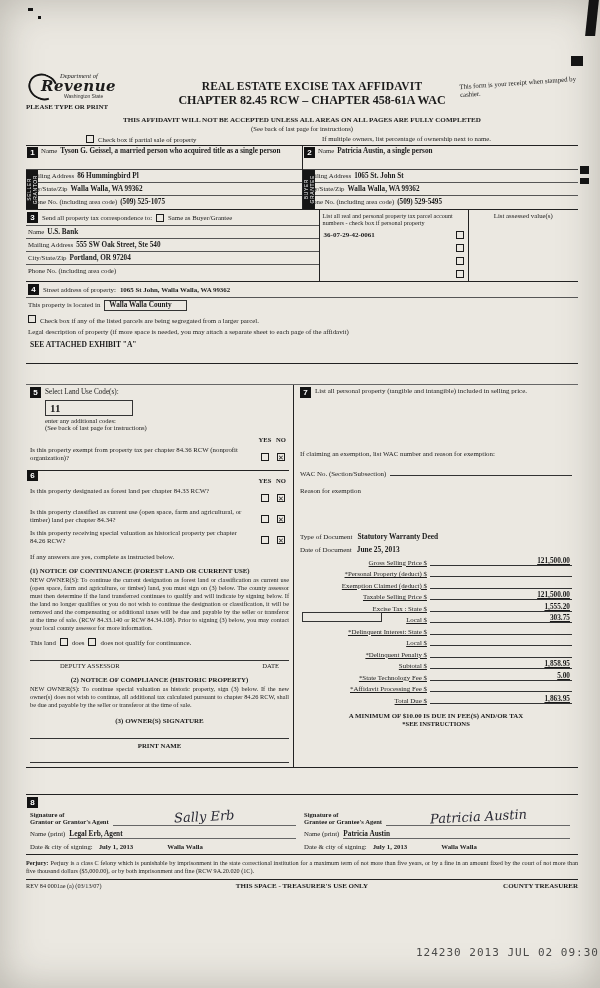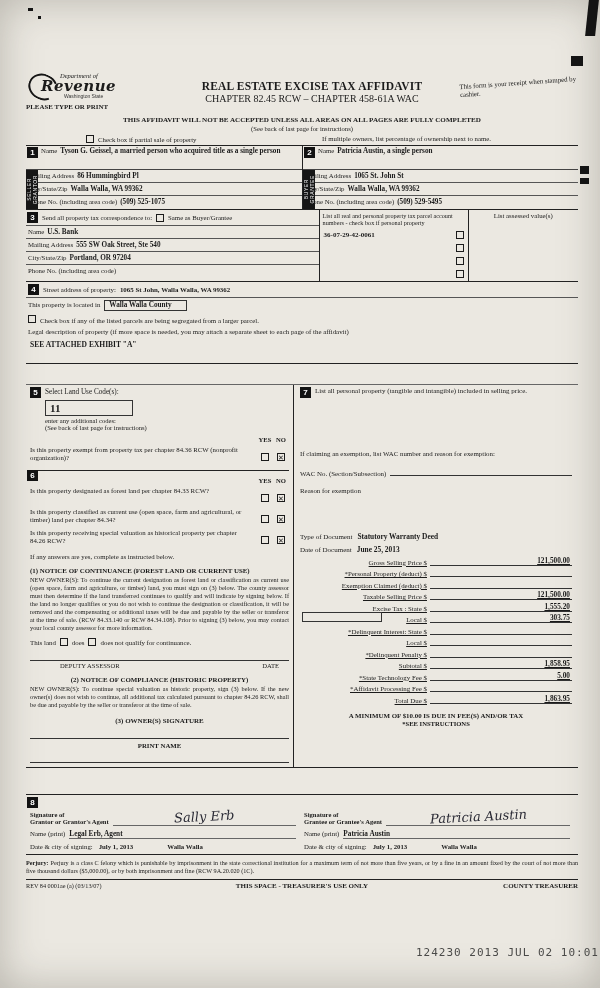--- a/index.html
+++ b/index.html
@@ -22,21 +22,21 @@
   .hdr-left { width:138px; position:relative; height:44px; }
   .logo { position:relative; width:130px; height:32px; }
   .logo-swoosh { position:absolute; left:2px; top:3px; width:30px; height:26px; border:2.5px solid #161616;
                  border-radius:50%; border-right-color:transparent; transform:rotate(25deg); }
   .logo-dept { position:absolute; left:34px; top:1px; font:italic 6.5px "Liberation Serif", serif; }
   .logo-name { position:absolute; left:15px; top:6px; font:italic bold 15px "DejaVu Serif", serif; letter-spacing:.5px; }
   .logo-state { position:absolute; left:38px; top:22px; font:5px "Liberation Sans", sans-serif; color:#333; }
   .please { position:absolute; left:0; top:32px; font:bold 6.9px "Liberation Serif", serif; }
   .hdr-center { flex:1; text-align:center; padding-top:9px; }
   .title { font-weight:bold; font-size:11.5px; letter-spacing:.2px; }
-  .chapter { font-weight:normal; font-size:10px; margin-top:1px; }
+  .chapter { font-weight:bold; font-size:12px; margin-top:1px; }
   .hdr-right { width:118px; font-size:6.8px; line-height:1.2; transform:rotate(-4deg); padding-top:8px; }
   .warning { text-align:center; font-weight:bold; font-size:7.1px; margin-top:1px; }
   .seeback { text-align:center; font-size:6.6px; margin-top:1px; }
   .partialrow { display:flex; font-size:6.8px; margin:3px 0 2px 0; }
   .partial-left { width:50%; padding-left:60px; display:flex; gap:4px; align-items:center; }
   .partial-right { width:50%; padding-left:20px; }
 
   
   .sbrow { display:flex; border-top:1px solid #222; border-bottom:1px solid #222; }
   .party { width:50%; display:flex; flex-direction:column; }
@@ -517,14 +517,14 @@
       <b>Perjury:</b>
       <span>Perjury is a class C felony which is punishable by imprisonment in the state correctional institution for a maximum term of not more than five years, or by a fine in an amount fixed by the court of not more than five thousand dollars ($5,000.00), or by both imprisonment and fine (RCW 9A.20.020 (1C).</span>
     </div>
     <div class="footrow">
       <span class="rev">REV 84 0001ae (a) (03/13/07)</span>
       <span class="tspace">THIS SPACE - TREASURER'S USE ONLY</span>
       <span class="ctreas">COUNTY TREASURER</span>
     </div>
   </div>
 
-  <div class="stamp">124230 2013 JUL 02 10:01</div>
+  <div class="stamp">124230 2013 JUL 02 09:30</div>
 </div>
 
 </body></html>

